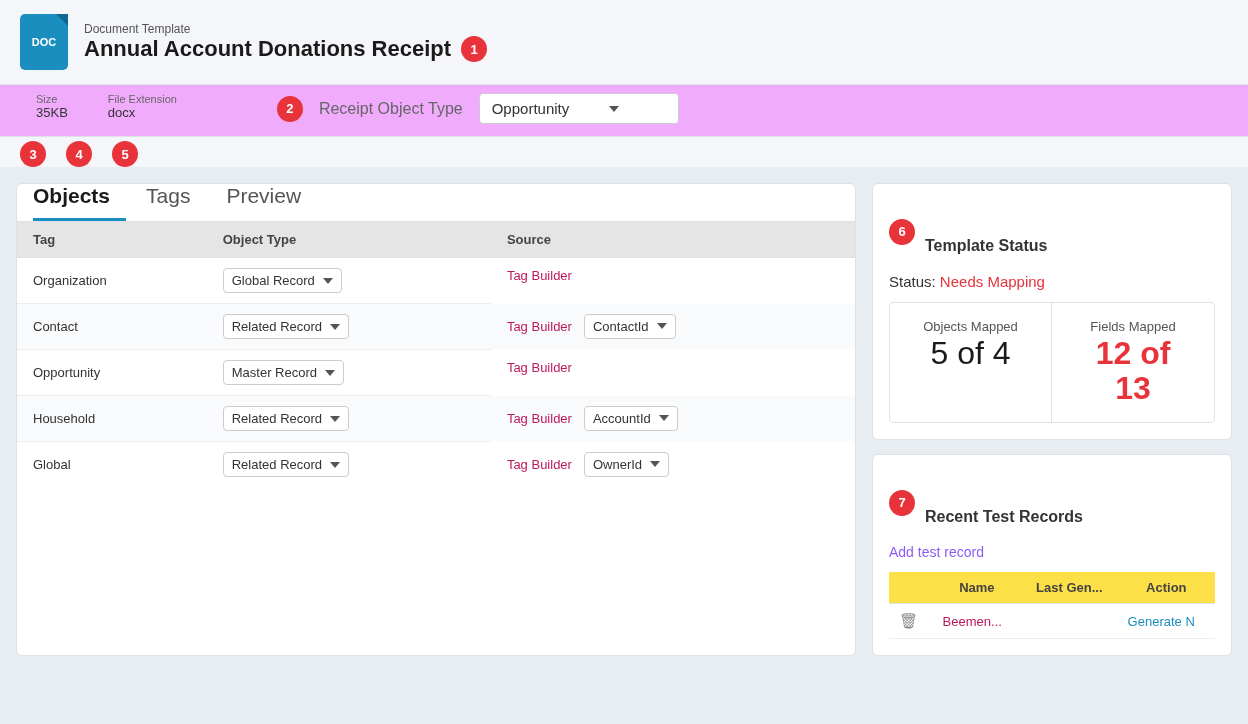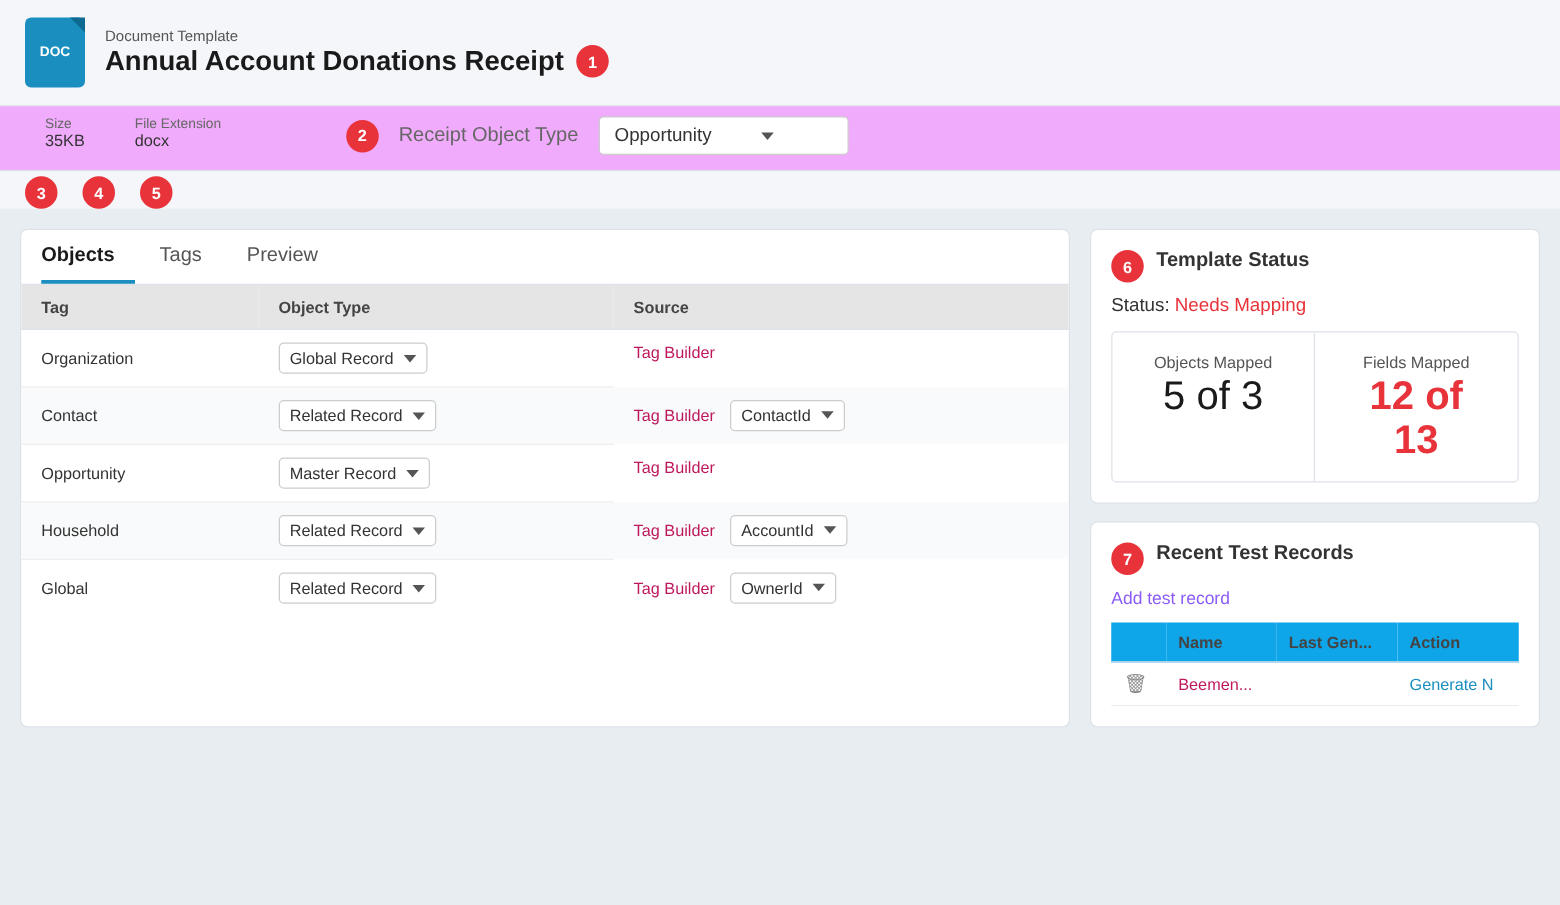--- a/index.html
+++ b/index.html
@@ -132,23 +132,23 @@
       border-radius: 6px;
       border: 1px solid #dde2e8;
       overflow: hidden;
     }
     .tabs {
       display: flex;
       border-bottom: 1px solid #dde2e8;
       padding: 0 16px;
     }
     .tab {
-      padding: 12px 16px 10px 0;
+      padding: 0 16px 10px 0;
       margin-right: 20px;
-      font-size: 16px;
+      font-size: 21px;
       color: #555;
       cursor: pointer;
       border-bottom: 3px solid transparent;
     }
     .tab.active {
       color: #1a1a1a;
       font-weight: 700;
       border-bottom: 3px solid #1a8fbf;
     }
 
@@ -213,20 +213,21 @@
       border-radius: 6px;
       border: 1px solid #dde2e8;
       padding: 16px;
     }
 
     .panel-title {
       font-size: 16px;
       font-weight: 600;
       color: #333;
       margin-bottom: 8px;
+      margin-top: 37px;
     }
 
     .status-line {
       font-size: 15px;
       margin-bottom: 12px;
     }
     .status-needs {
       color: #e8333a;
       font-weight: 400;
     }
@@ -276,23 +277,23 @@
       margin-bottom: 12px;
       display: block;
     }
 
     .test-table {
       width: 100%;
       border-collapse: collapse;
       font-size: 13px;
     }
     .test-table th {
-      background: #0ea5e9;
+      background: #fde047;
       padding: 8px 10px;
-      text-align: left;
+      text-align: center;
       font-weight: 600;
       border-bottom: 1px solid #dde2e8;
       color: #444;
     }
     .test-table td {
       padding: 8px 10px;
       border-bottom: 1px solid #eee;
     }
     .test-table .action-link {
       color: #1a8fbf;
@@ -442,21 +443,21 @@
         <span class="badge">6</span>
         <span class="panel-title">Template Status</span>
       </div>
       <div class="status-line">
         <span>Status: </span>
         <span class="status-needs">Needs Mapping</span>
       </div>
       <div class="stats-grid">
         <div class="stat-cell">
           <div class="stat-label">Objects Mapped</div>
-          <div class="stat-value-black">5 of 3</div>
+          <div class="stat-value-black">5 of 4</div>
         </div>
         <div class="stat-cell">
           <div class="stat-label">Fields Mapped</div>
           <div class="stat-value-red">
             <span>12 of</span><br>
             <span>13</span>
           </div>
         </div>
       </div>
     </div>

